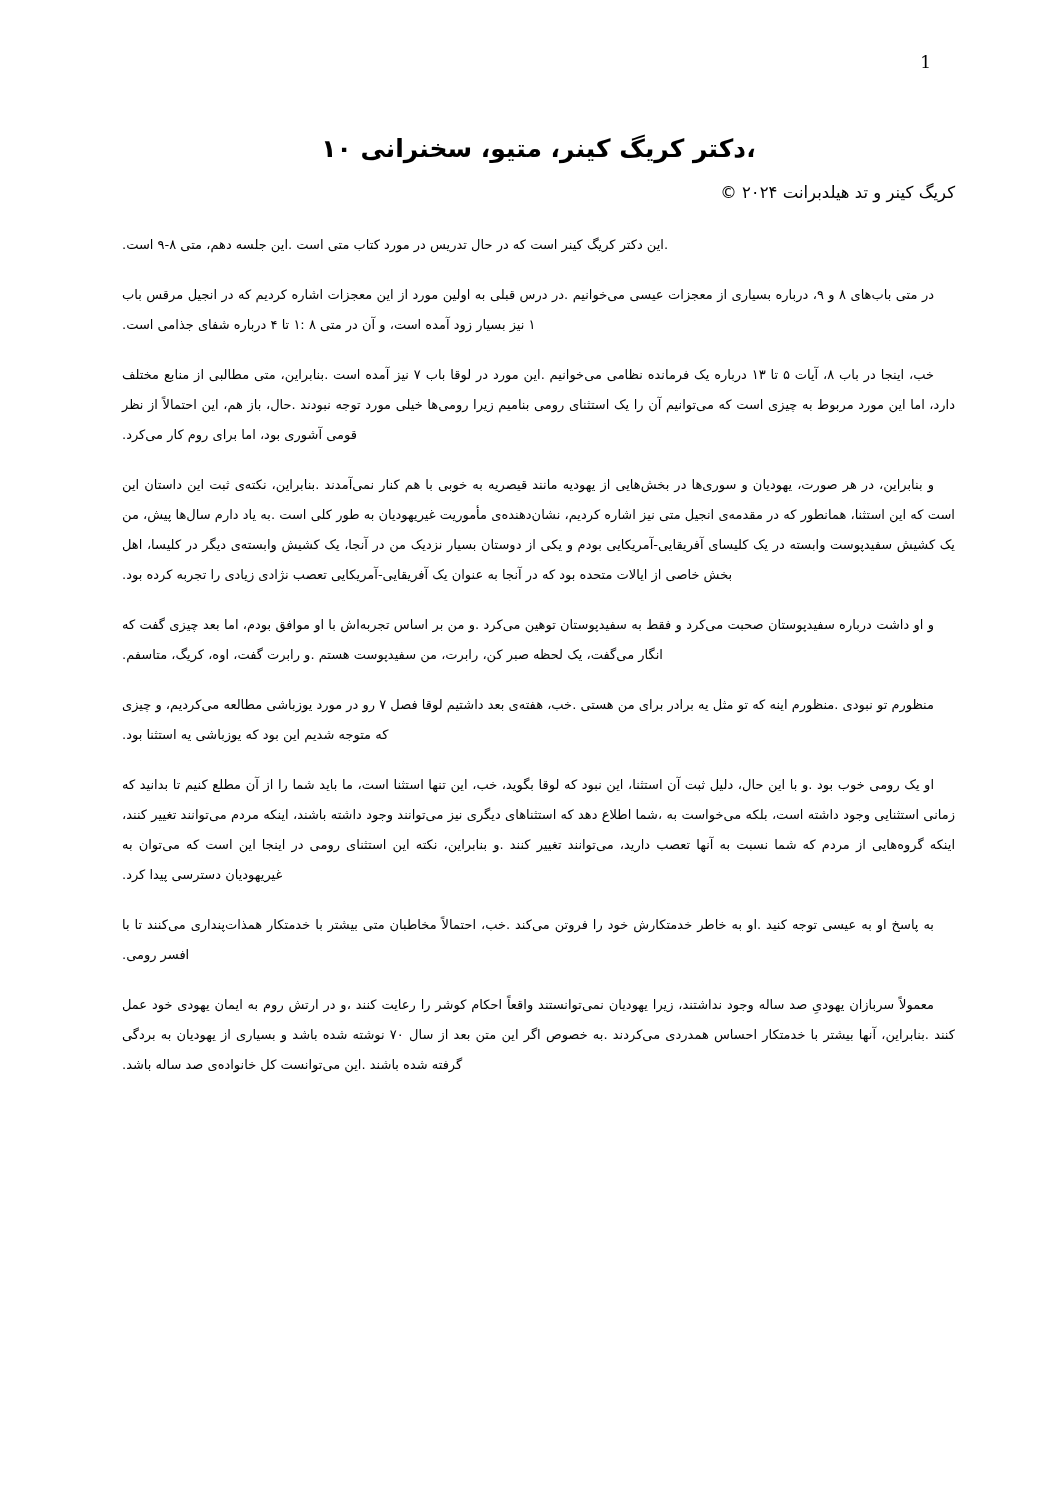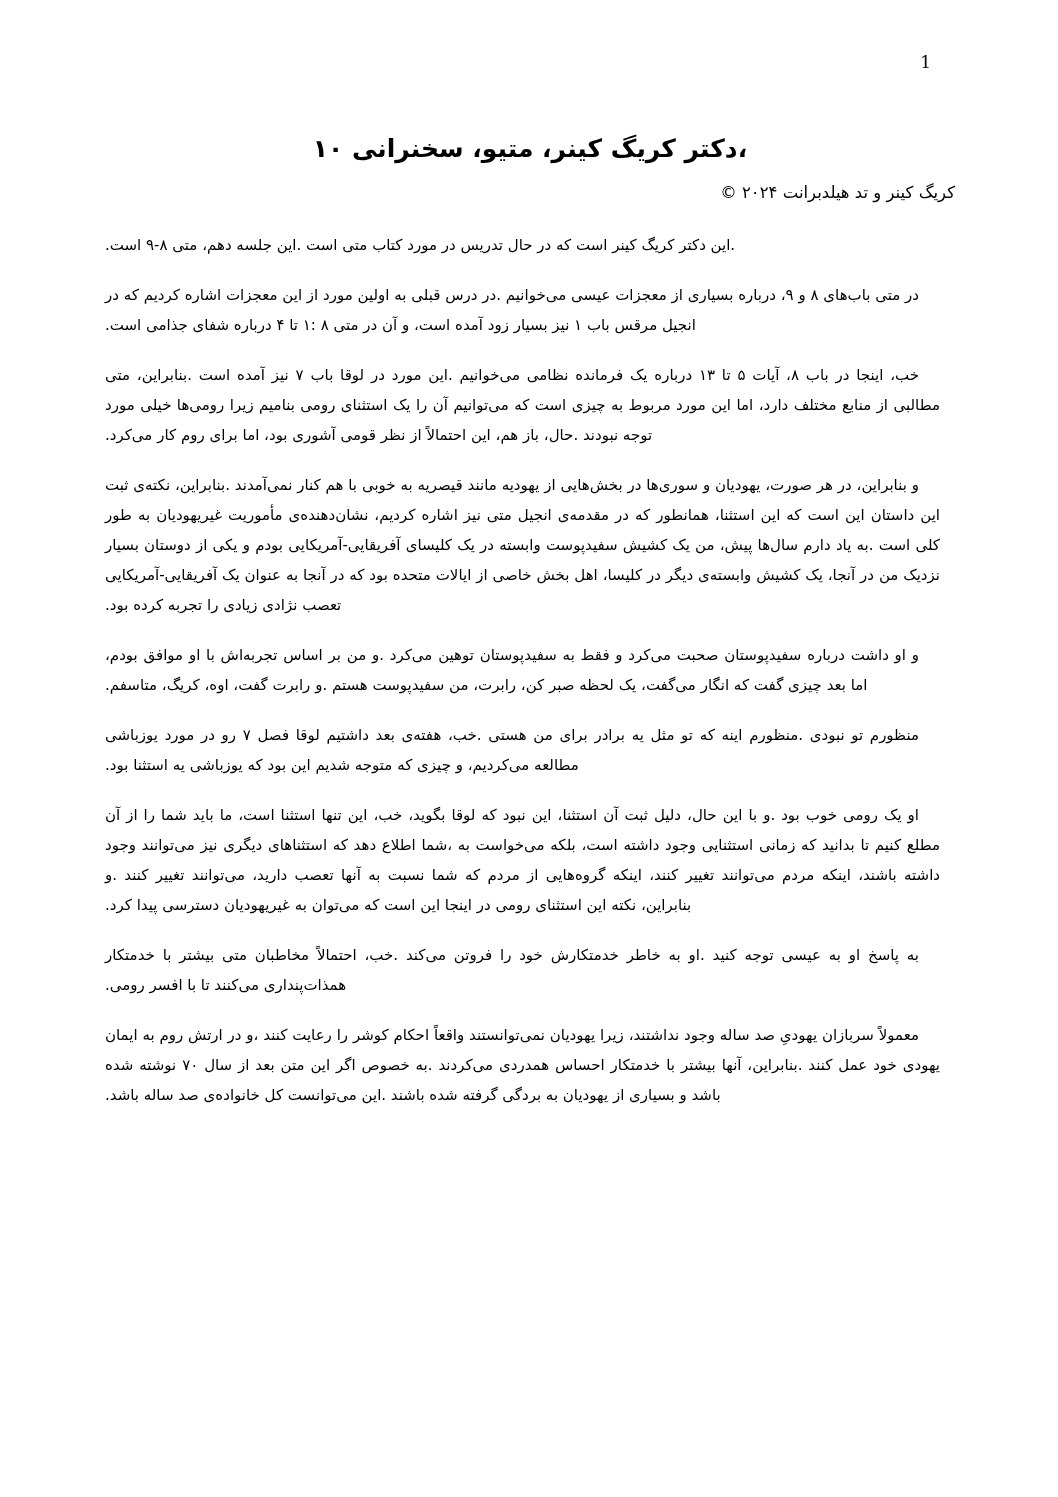--- a/index.html
+++ b/index.html
@@ -22,21 +22,21 @@
     top: 50px;
     right: 127px;
     font-size: 17px;
     line-height: 24px;
     font-family: "DejaVu Serif", serif;
     color: #000000;
   }
   .content {
     position: absolute;
     top: 124px;
-    left: 105px;
+    left: 122px;
     right: 103px;
   }
   .title-line {
     direction: rtl;
     text-align: center;
     font-weight: bold;
     font-size: 25px;
     line-height: 49px;
     white-space: nowrap;
   }
@@ -49,23 +49,23 @@
   }
   .body-text {
     margin-top: 21px;
   }
   .body-text p {
     direction: rtl;
     text-align: justify;
     text-align-last: left;
     -moz-text-align-last: left;
     text-indent: 21px;
-    font-size: 15px;
+    font-size: 13px;
     line-height: 30px;
-    margin: 0 15px 20px 0;
+    margin: 0 0 20px 0;
     color: #000000;
   }
 </style>
 </head>
 <body>
 
 <div class="page">
 
   <div class="page-number">1</div>
 

